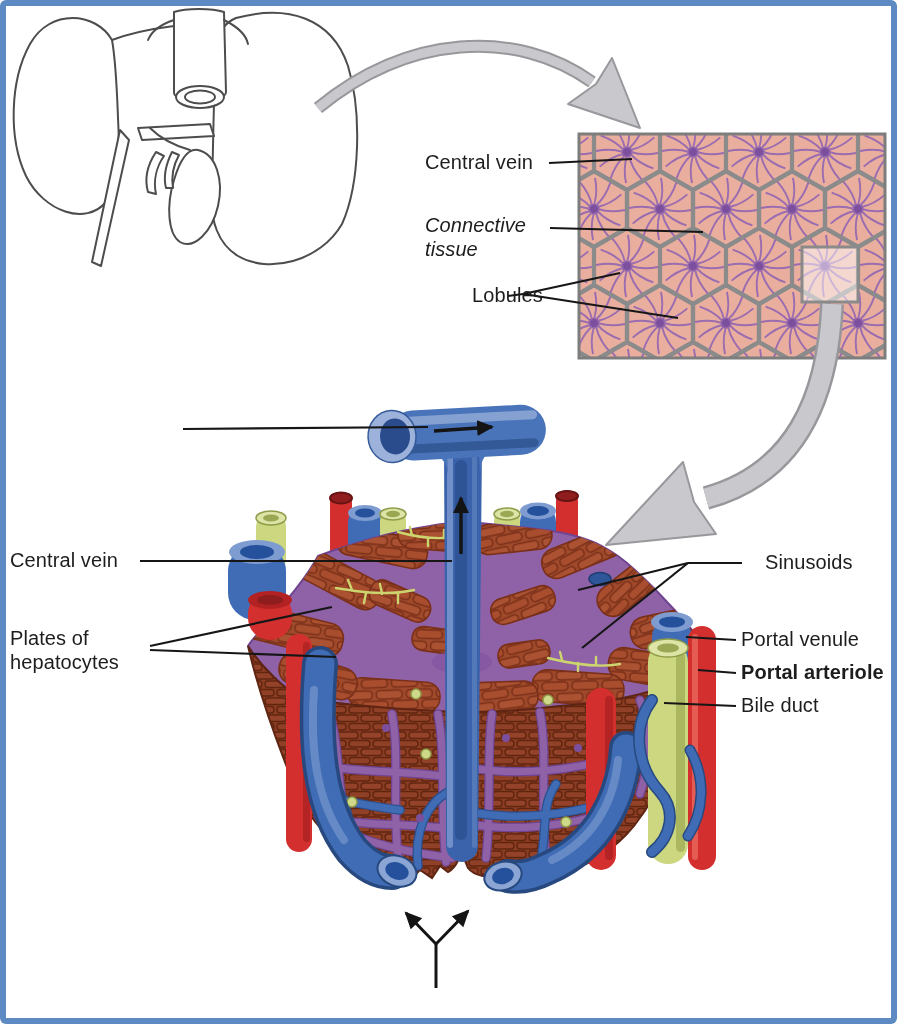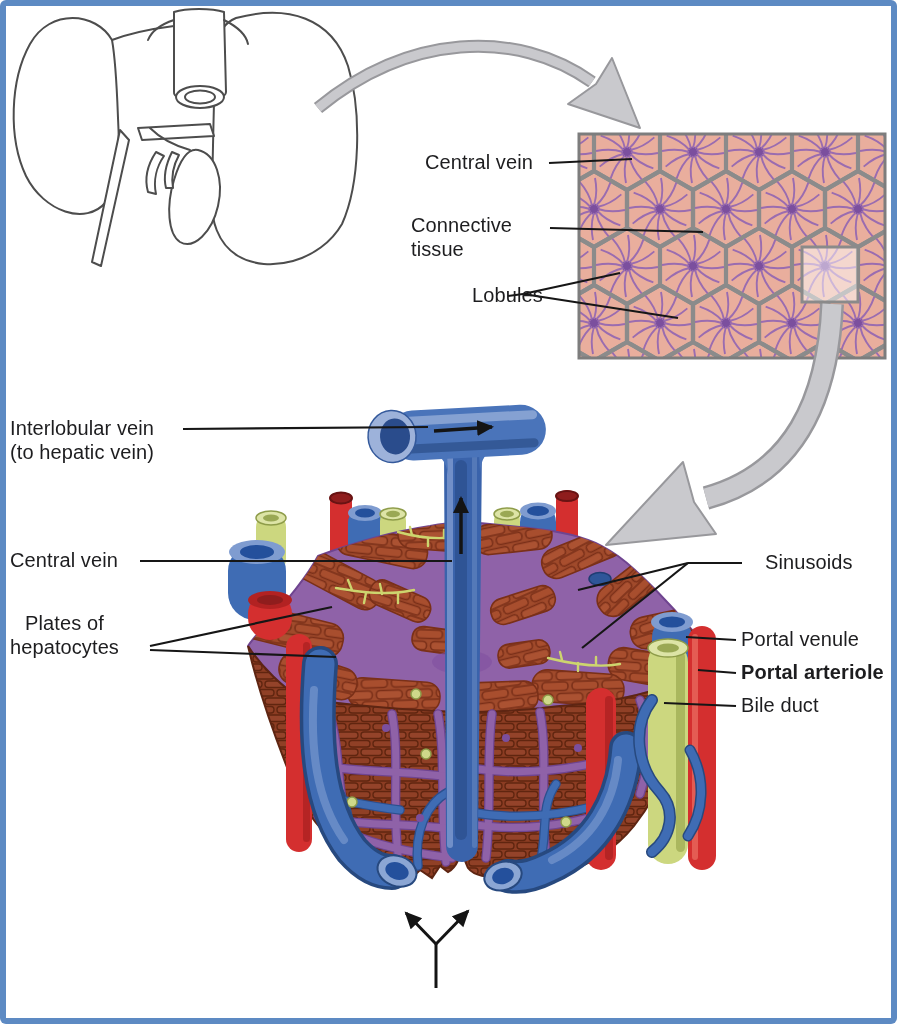--- a/index.html
+++ b/index.html
@@ -351,26 +351,24 @@
     </g>
   </g>
 
   <g stroke="#141414" stroke-width="3" fill="none">
     <line x1="436" y1="988" x2="436" y2="944"></line>
     <line x1="436" y1="944" x2="406" y2="913" marker-end="url(#mB)"></line>
     <line x1="436" y1="944" x2="468" y2="911" marker-end="url(#mB)"></line>
   </g>
 </svg>
 
-<div class="lbl" style="left:10px;top:417px;">Interlobular vein
-(to hepatic vein)</div>
 <div class="lbl" style="left:10px;top:549px;">Central vein</div>
-<div class="lbl" style="left:10px;top:612px;text-align:center;">Plates of
+<div class="lbl" style="left:10px;top:627px;">Plates of
 hepatocytes</div>
 <div class="lbl" style="left:747px;top:551px;margin-left:18px;">Sinusoids</div>
 <div class="lbl" style="left:741px;top:628px;">Portal venule</div>
 <div class="lbl" style="left:741px;top:661px;font-weight:bold;">Portal arteriole</div>
 <div class="lbl" style="left:741px;top:694px;">Bile duct</div>
 <div class="lbl" style="left:425px;top:151px;">Central vein</div>
-<div class="lbl" style="left:411px;top:214px;">Connective
+<div class="lbl" style="left:425px;top:214px;font-style:italic;">Connective
 tissue</div>
 <div class="lbl" style="left:424px;top:284px;margin-left:48px;">Lobules</div>
 </div>
 
 </body></html>

